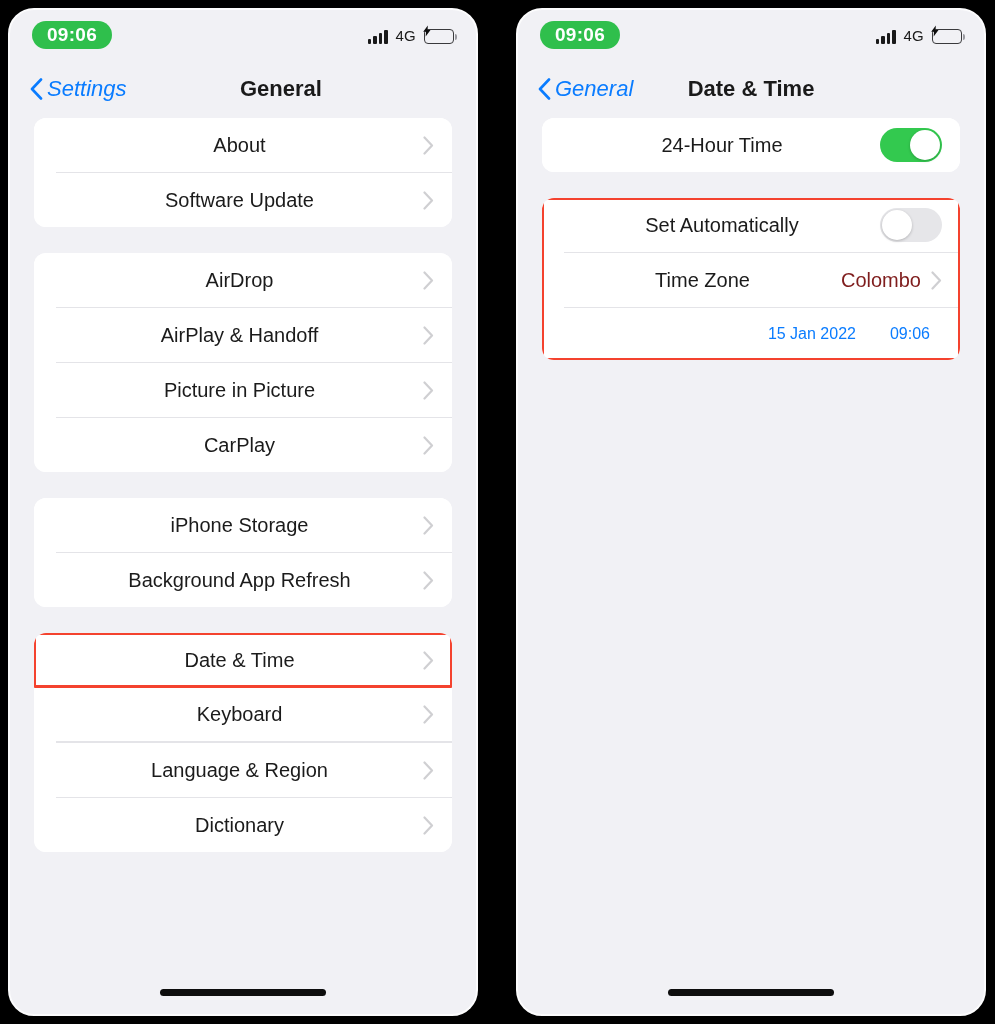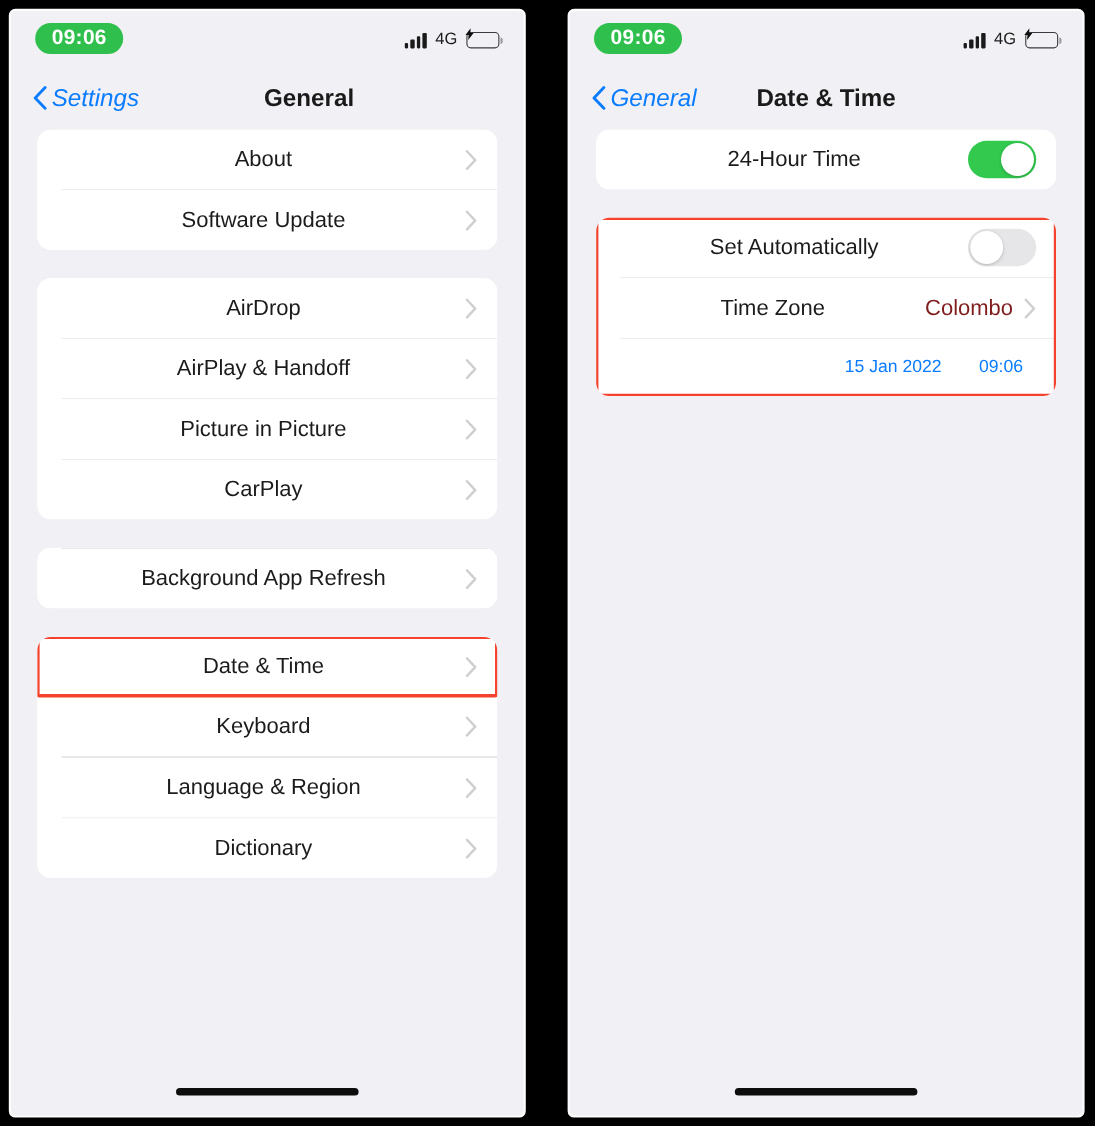--- a/index.html
+++ b/index.html
@@ -15,21 +15,21 @@
     background: #000000;
     display: flex;
     gap: 38px;
     padding: 8px;
   }
   .phone {
     position: relative;
     width: 470px;
     height: 1008px;
     background: #F1F1F5;
-    border-radius: 6px;
+    border-radius: 26px;
     border: 2px solid #FCFCFD;
     overflow: hidden;
     flex: 0 0 auto;
   }
 
   
   .statusbar {
     position: relative;
     height: 50px;
     padding: 0 22px;
@@ -296,20 +296,26 @@
         <div class="sep"></div>
         <div class="row">
           <span class="label">CarPlay</span>
           <svg class="chev" viewBox="0 0 11 19">
               <path d="M1.5 1.5 9 9.5 1.5 17.5" fill="none" stroke="#A9A9AE" stroke-width="2.2" stroke-linecap="round" stroke-linejoin="round"></path>
             </svg>
         </div>
       </div>
 
       <div class="group">
+        <div class="row">
+          <span class="label">iPhone Storage</span>
+          <svg class="chev" viewBox="0 0 11 19">
+              <path d="M1.5 1.5 9 9.5 1.5 17.5" fill="none" stroke="#A9A9AE" stroke-width="2.2" stroke-linecap="round" stroke-linejoin="round"></path>
+            </svg>
+        </div>
         <div class="sep"></div>
         <div class="row">
           <span class="label">Background App Refresh</span>
           <svg class="chev" viewBox="0 0 11 19">
               <path d="M1.5 1.5 9 9.5 1.5 17.5" fill="none" stroke="#A9A9AE" stroke-width="2.2" stroke-linecap="round" stroke-linejoin="round"></path>
             </svg>
         </div>
       </div>
 
       <div class="group">

